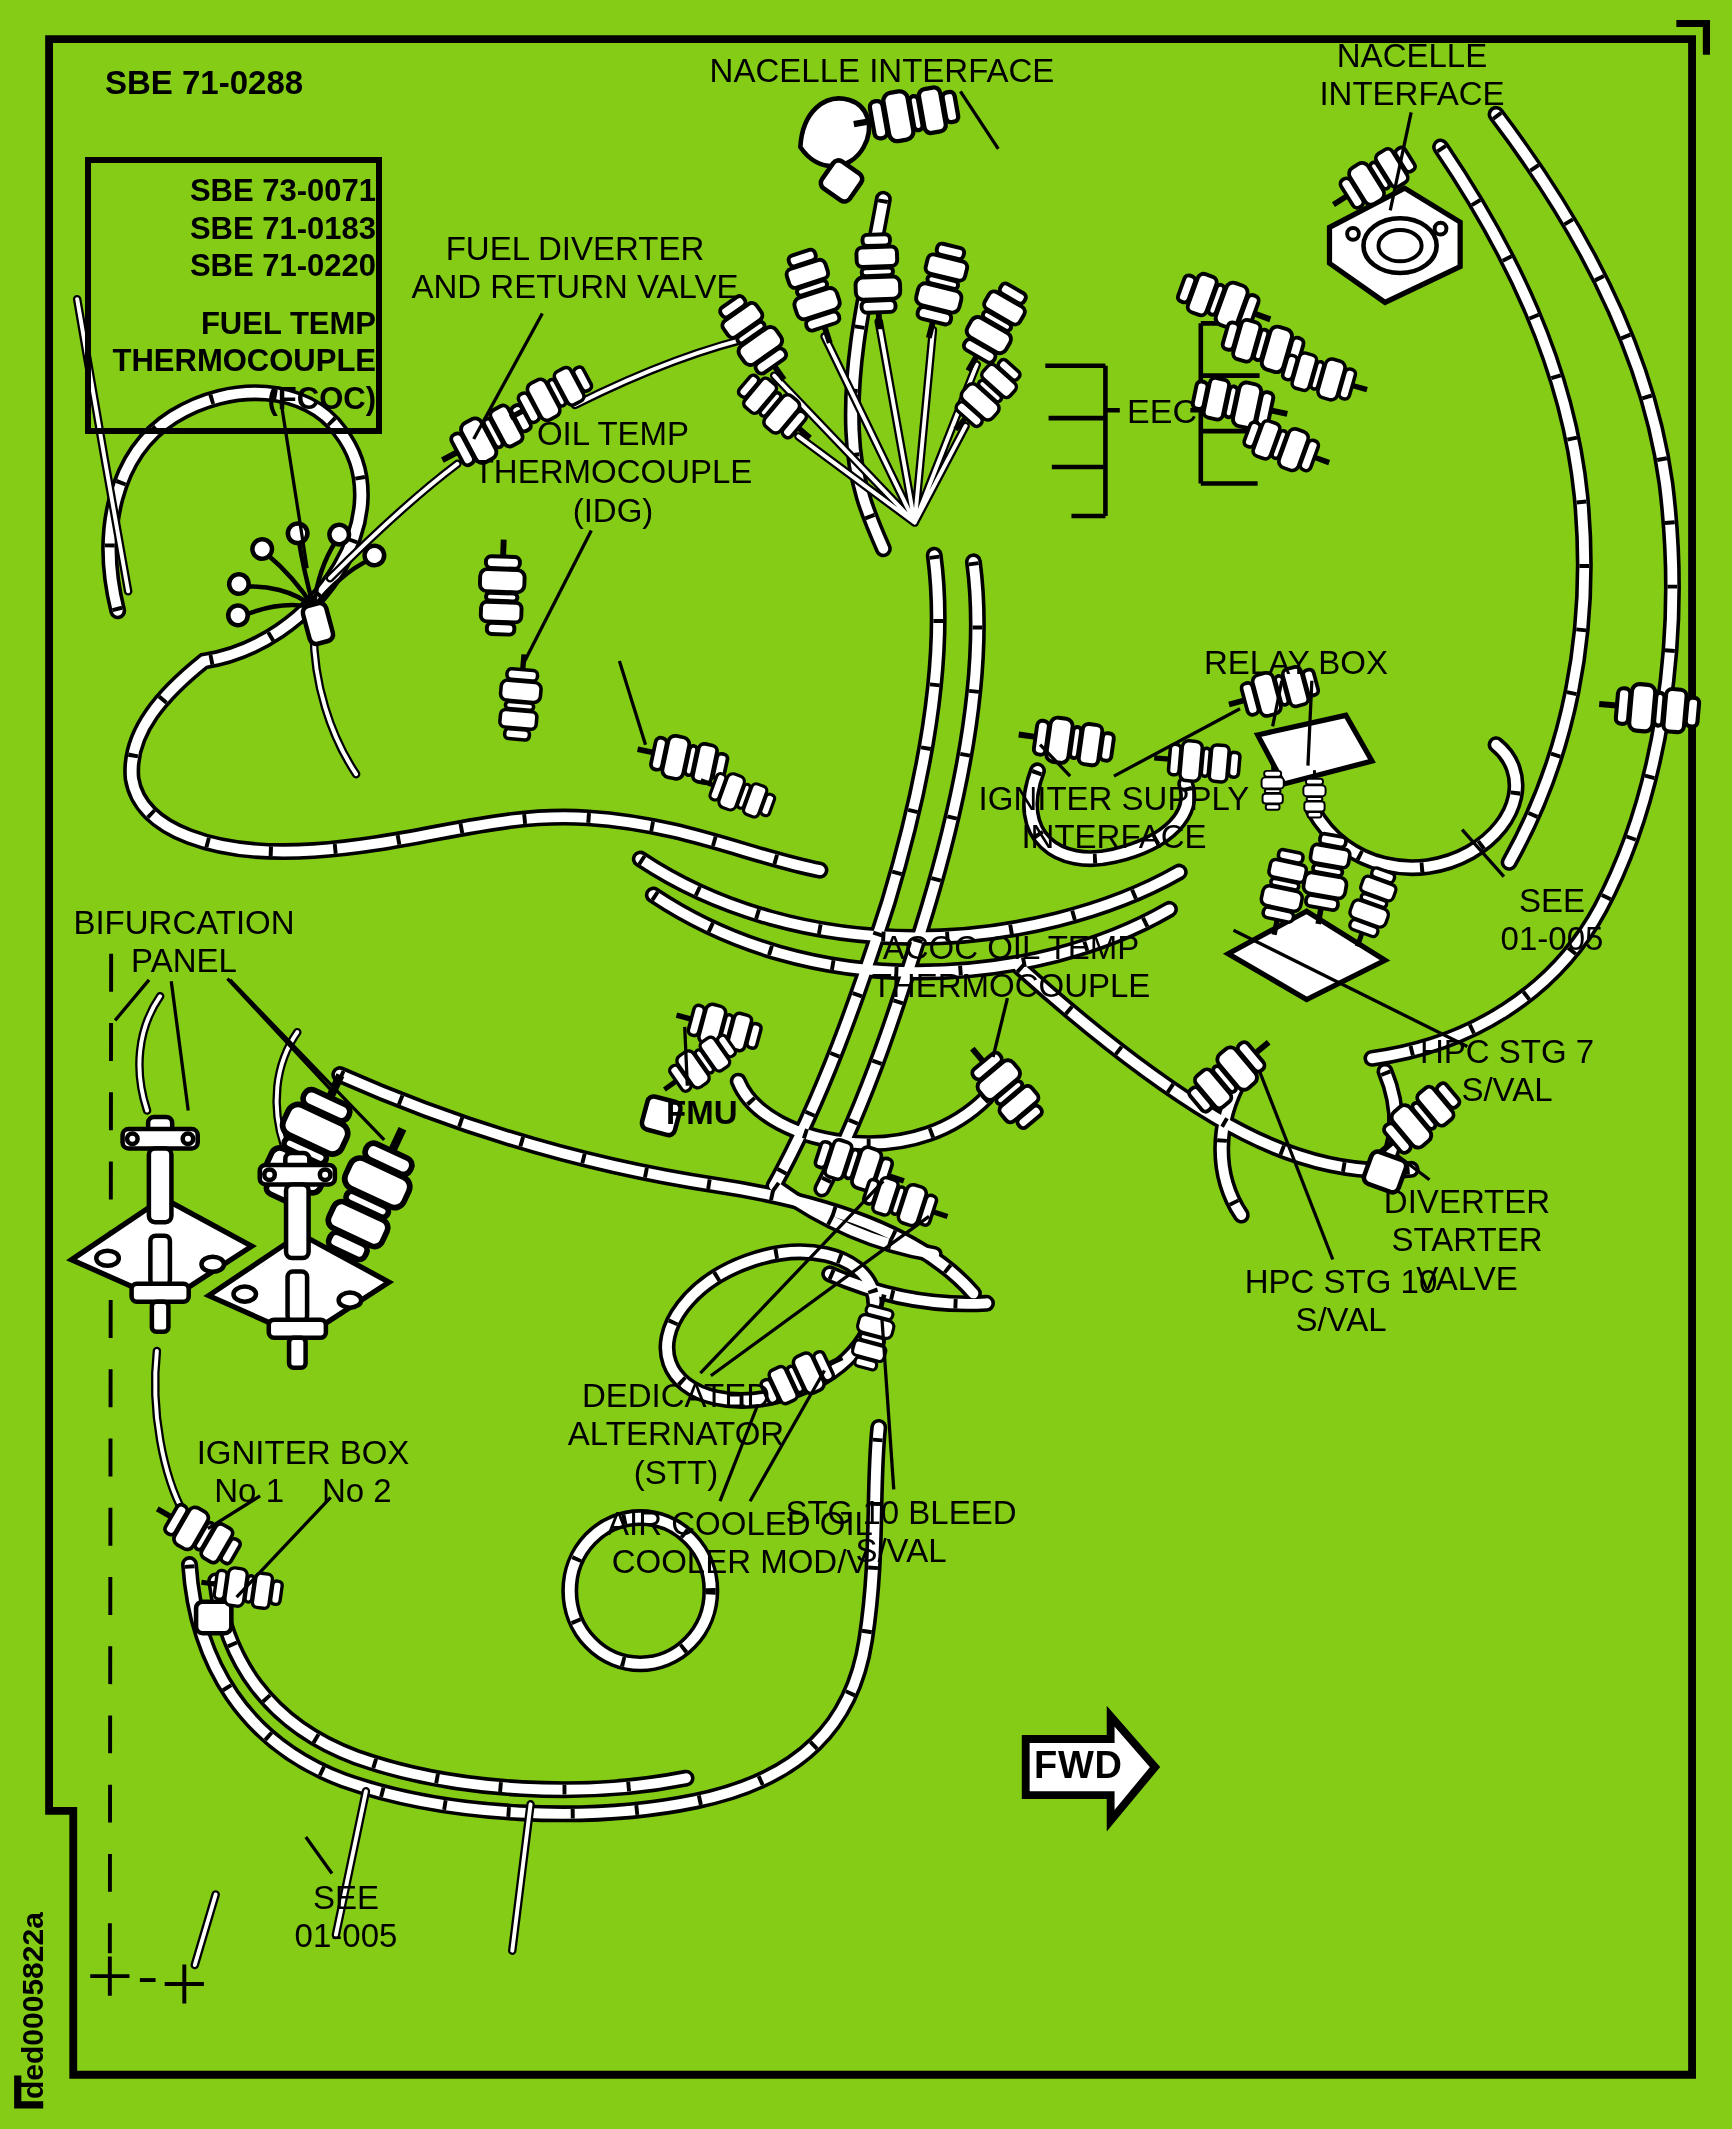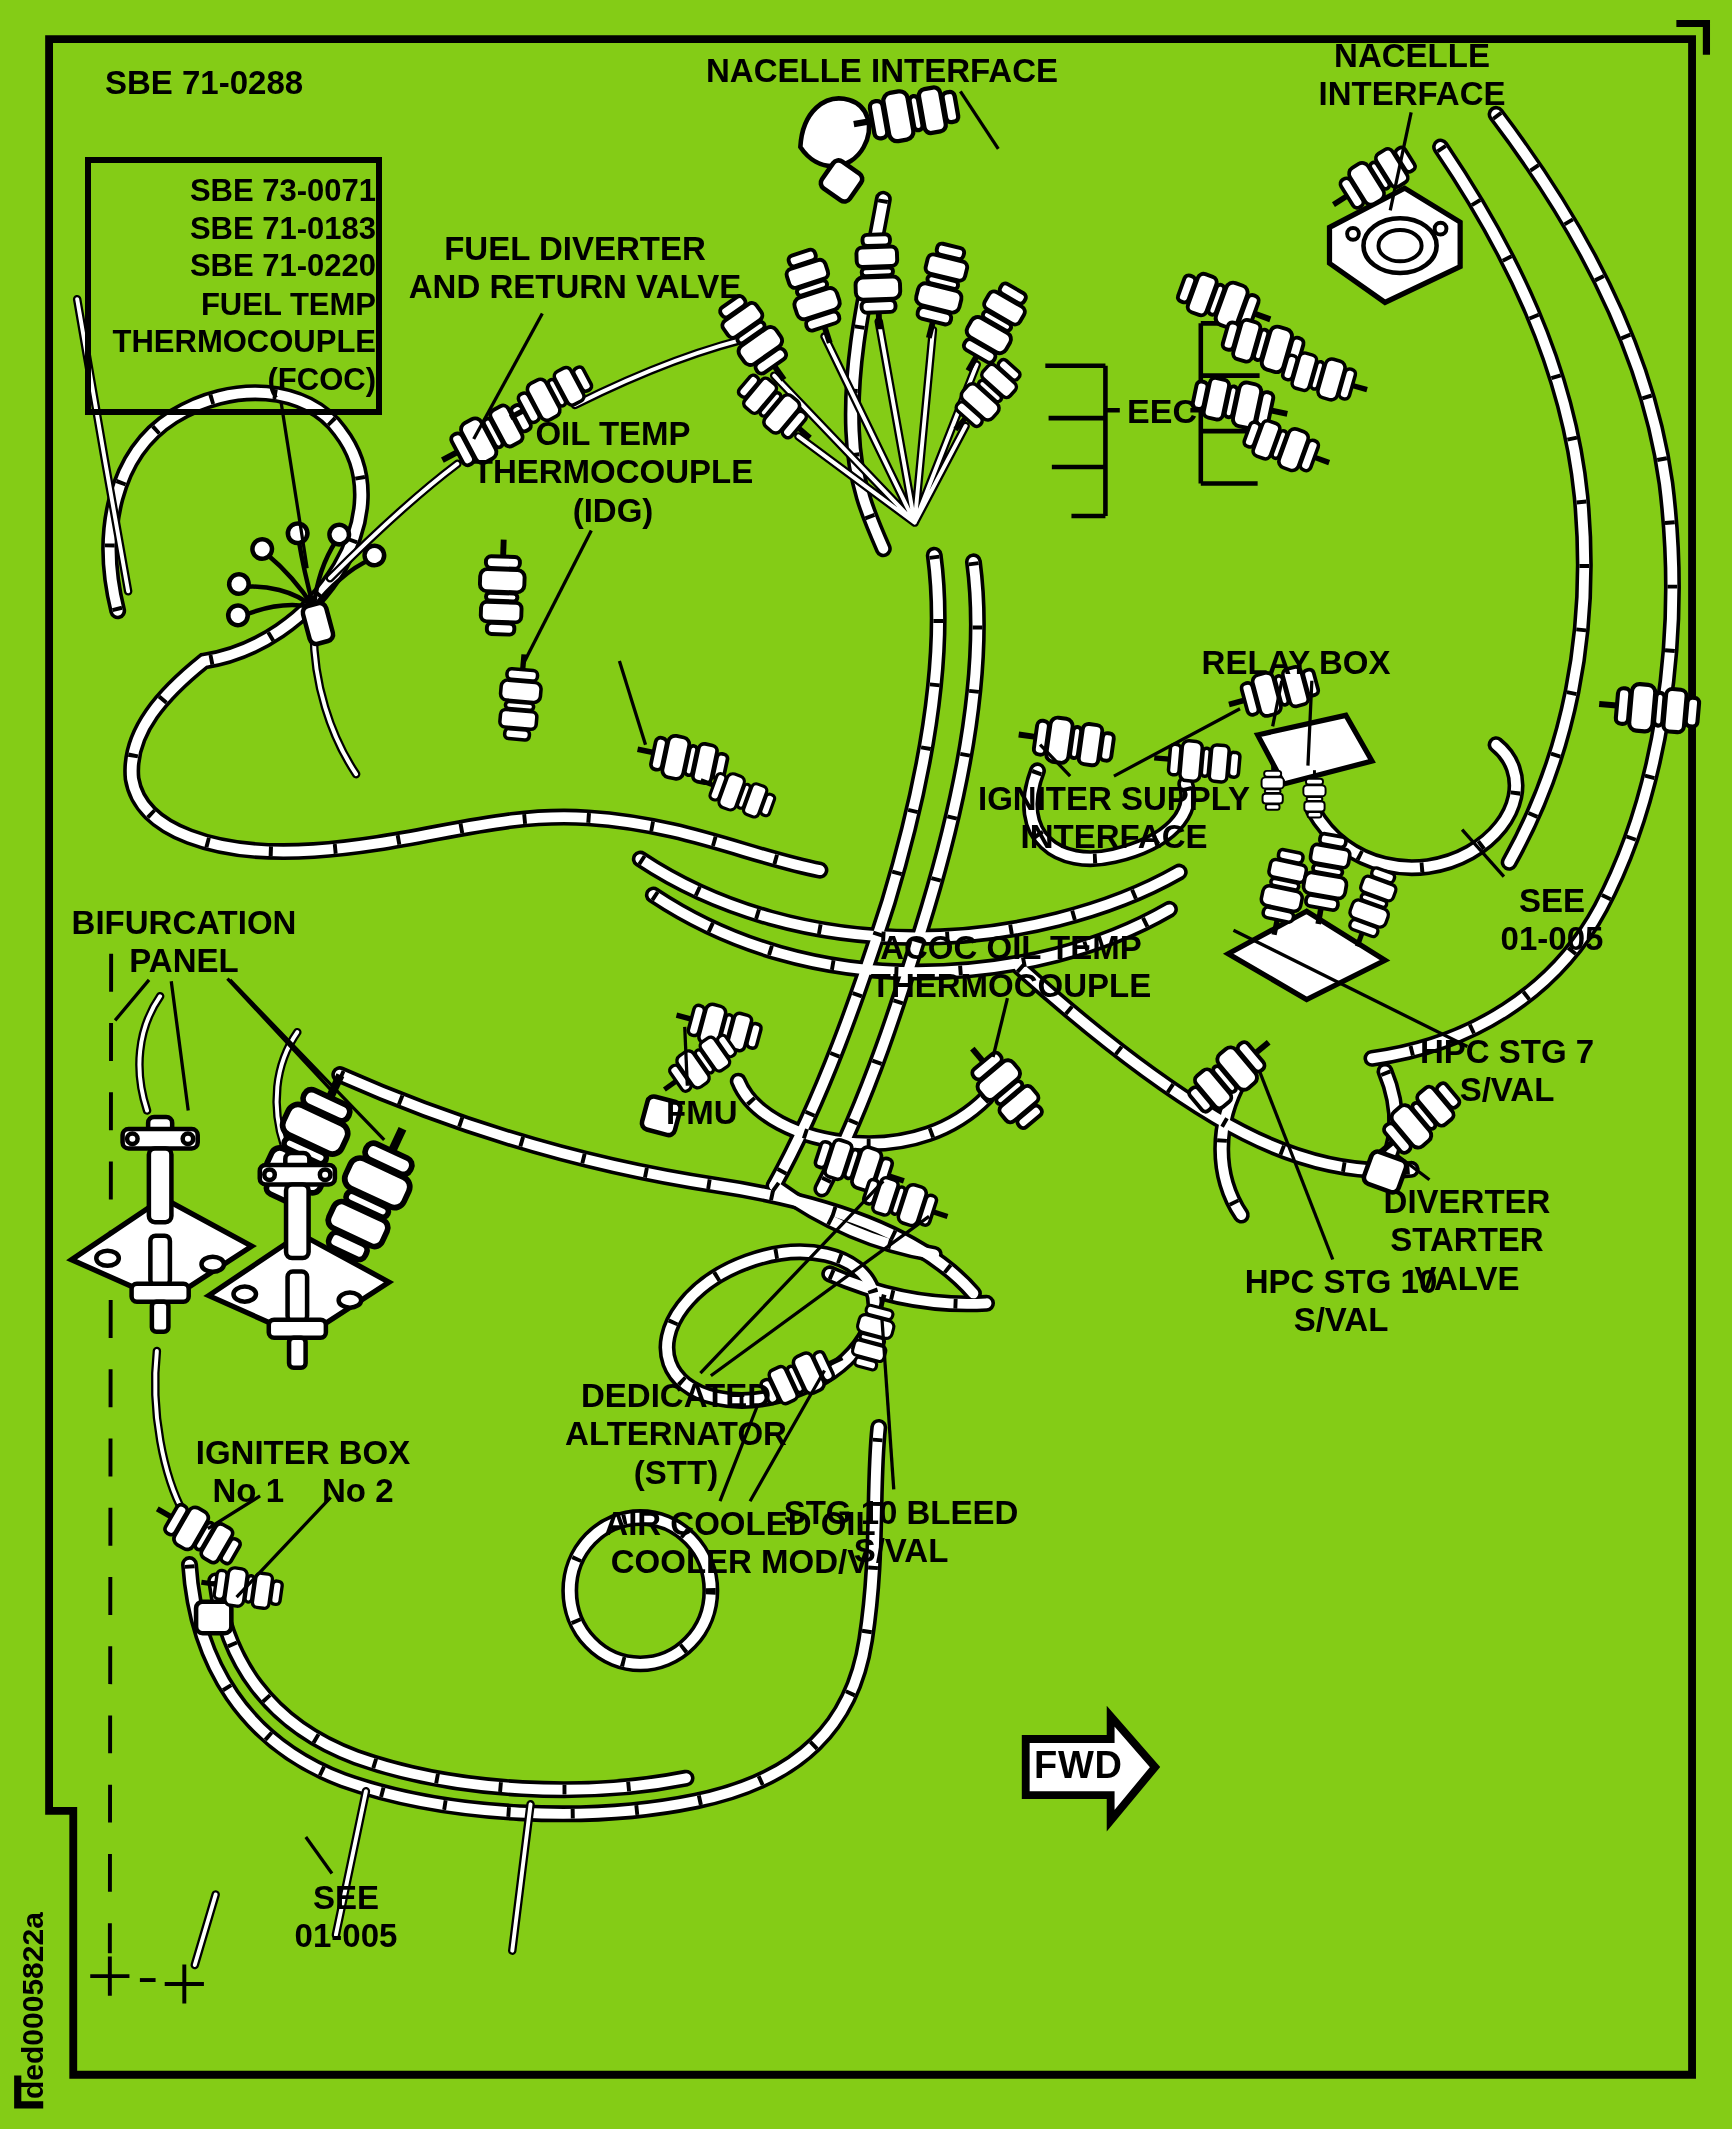--- a/index.html
+++ b/index.html
@@ -1,27 +1,27 @@
 <!DOCTYPE html>
 <html style="font-size:10.5px"><head>
 <meta charset="utf-8">
 <style>
   html,body{margin:0;padding:0;background:#fff;}
   .page{position:relative;width:1732px;height:2129px;background:#84cc16;
         font-family:"Liberation Sans",sans-serif;color:#000;overflow:hidden;}
   svg.art{position:absolute;left:0;top:0;}
-  .lbl{position:absolute;font-weight:bold;font-size:33px;line-height:1.16;
+  .lbl{position:absolute;font-weight:normal;font-size:33px;line-height:1.16;
        text-align:center;transform:translateX(-50%);white-space:nowrap;color:#000;}
   .lbl .ln{display:block;}
   .lbl-left{position:absolute;font-weight:bold;font-size:33px;line-height:1.16;
        white-space:nowrap;color:#000;}
   .box{position:absolute;left:85px;top:157px;width:285px;border:6.5px solid #000;
        padding:9.1px 0 10.5px 0;text-align:right;font-weight:bold;font-size:31px;line-height:1.21;}
   .box .ln{display:block;}
-  .box .gap{margin-top:1px;}
+  .box .gap{margin-top:20px;}
   .fwd-text{position:absolute;left:1034px;top:1744px;width:78px;text-align:center;
        font-weight:bold;font-size:38px;letter-spacing:0.7px;}
   .vcode{position:absolute;left:15.7px;top:2099px;transform-origin:0 0;
        transform:rotate(-90deg);font-weight:bold;font-size:30px;white-space:nowrap;}
   .sp{display:inline-block;width:38px;}
 </style>
 </head>
 <body>
 
 <div class="page">

